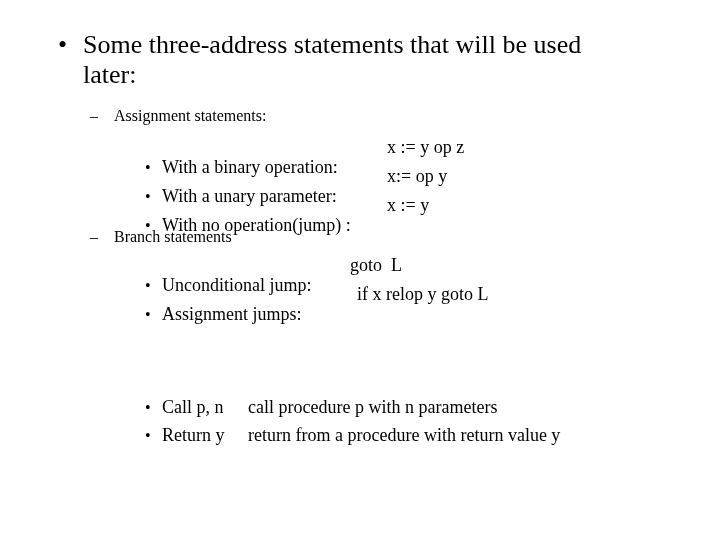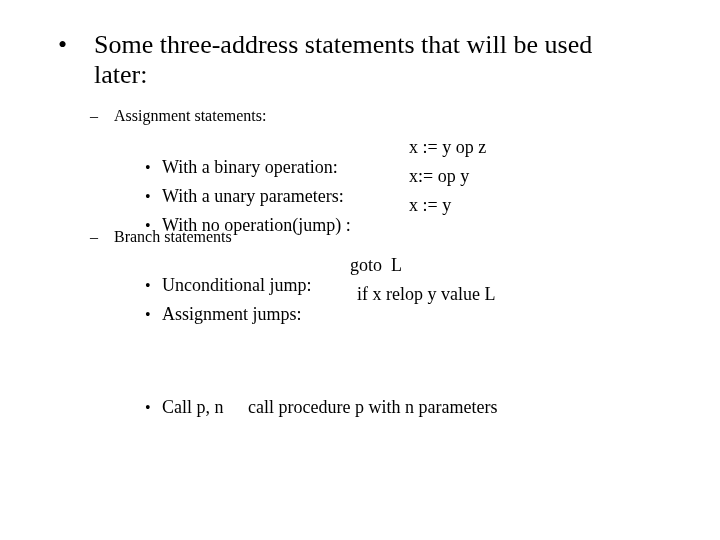--- a/index.html
+++ b/index.html
@@ -26,21 +26,20 @@
     font-size: 26px;
     line-height: 30px;
   }
   .t-bullet {
     display: inline-block;
     width: 25px;
     flex: 0 0 25px;
   }
   .t-text {
     width: 560px;
-    margin-left: 11px;
   }
   
   .h2 {
     position: absolute;
     left: 90px;
     font-size: 16px;
     line-height: 25px;
     white-space: nowrap;
   }
   .h2 .dash {
@@ -59,21 +58,21 @@
   .row .b {
     display: inline-block;
     width: 17px;
     font-size: 16px;
   }
   .row .code {
     position: absolute;
     top: 0;
     white-space: pre;
   }
-  .code-a  { left: 260px; margin-left: 22px; }  
+  .code-a  { left: 260px; }  
   .code-b1 { left: 223px; }  
   .code-b2 { left: 230px; }  
   .row .lbl-fixed {
     display: inline-block;
     width: 86px;
   }
 </style>
 </head>
 <body>
 
@@ -89,39 +88,42 @@
 
   <div class="h2" style="top:103px">
     <span class="dash">–</span><span>Assignment statements:</span>
   </div>
 
   <div class="row" style="top:137px">
     <span class="b">•</span><span>With a binary operation:</span>
     <span class="code code-a">x := y op z</span>
   </div>
   <div class="row" style="top:166px">
-    <span class="b">•</span><span>With a unary parameters:</span>
+    <span class="b">•</span><span>With a unary parameter:</span>
     <span class="code code-a">x:= op y</span>
   </div>
   <div class="row" style="top:195px">
     <span class="b">•</span><span>With no operation(jump) :</span>
     <span class="code code-a">x := y</span>
   </div>
 
   <div class="h2" style="top:224px">
     <span class="dash">–</span><span>Branch statements</span>
   </div>
 
   <div class="row" style="top:255px">
     <span class="b">•</span><span>Unconditional jump:</span>
     <span class="code code-b1">goto  L</span>
   </div>
   <div class="row" style="top:284px">
     <span class="b">•</span><span>Assignment jumps:</span>
-    <span class="code code-b2">if x relop y value L</span>
+    <span class="code code-b2">if x relop y goto L</span>
   </div>
 
 
   <div class="row" style="top:377px">
     <span class="b">•</span><span class="lbl-fixed">Call p, n</span><span>call procedure p with n parameters</span>
   </div>
+  <div class="row" style="top:405px">
+    <span class="b">•</span><span class="lbl-fixed">Return y</span><span>return from a procedure with return value y</span>
+  </div>
 
 </div>
 
 </body></html>

